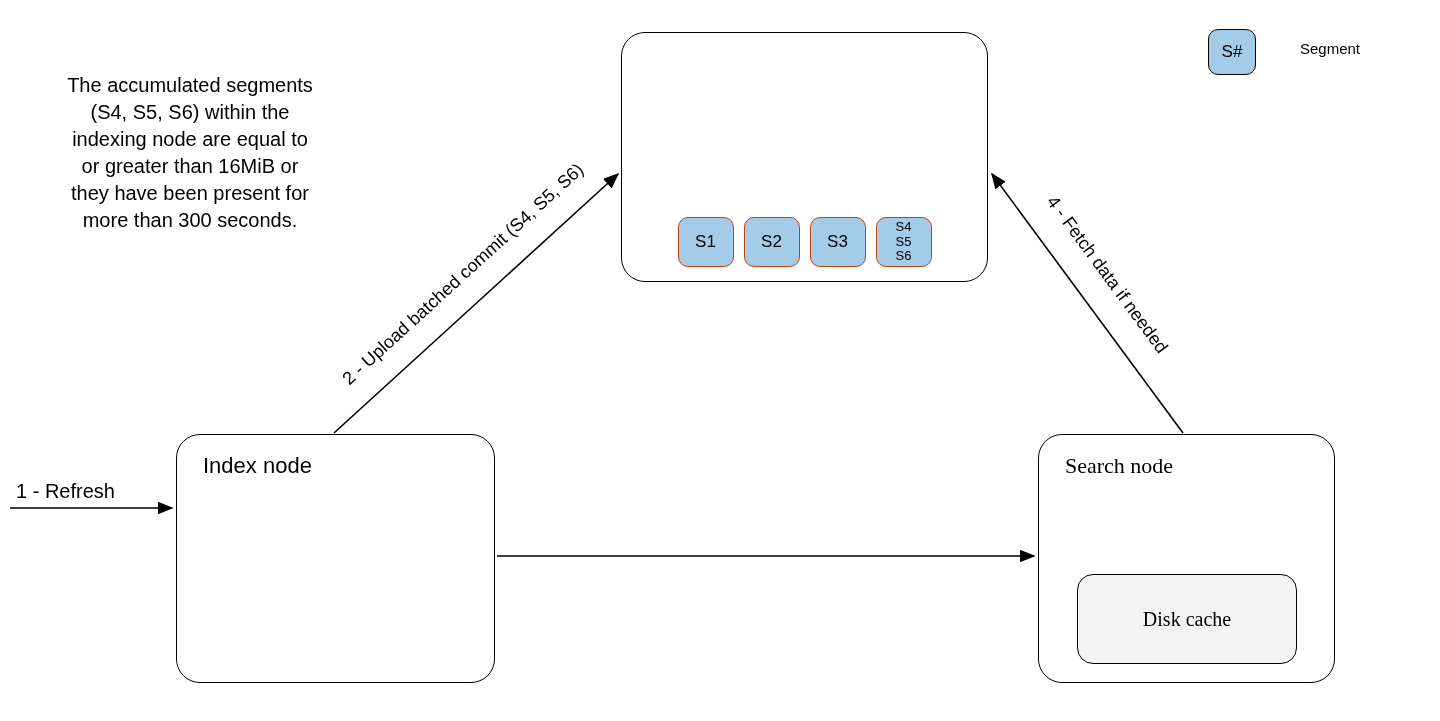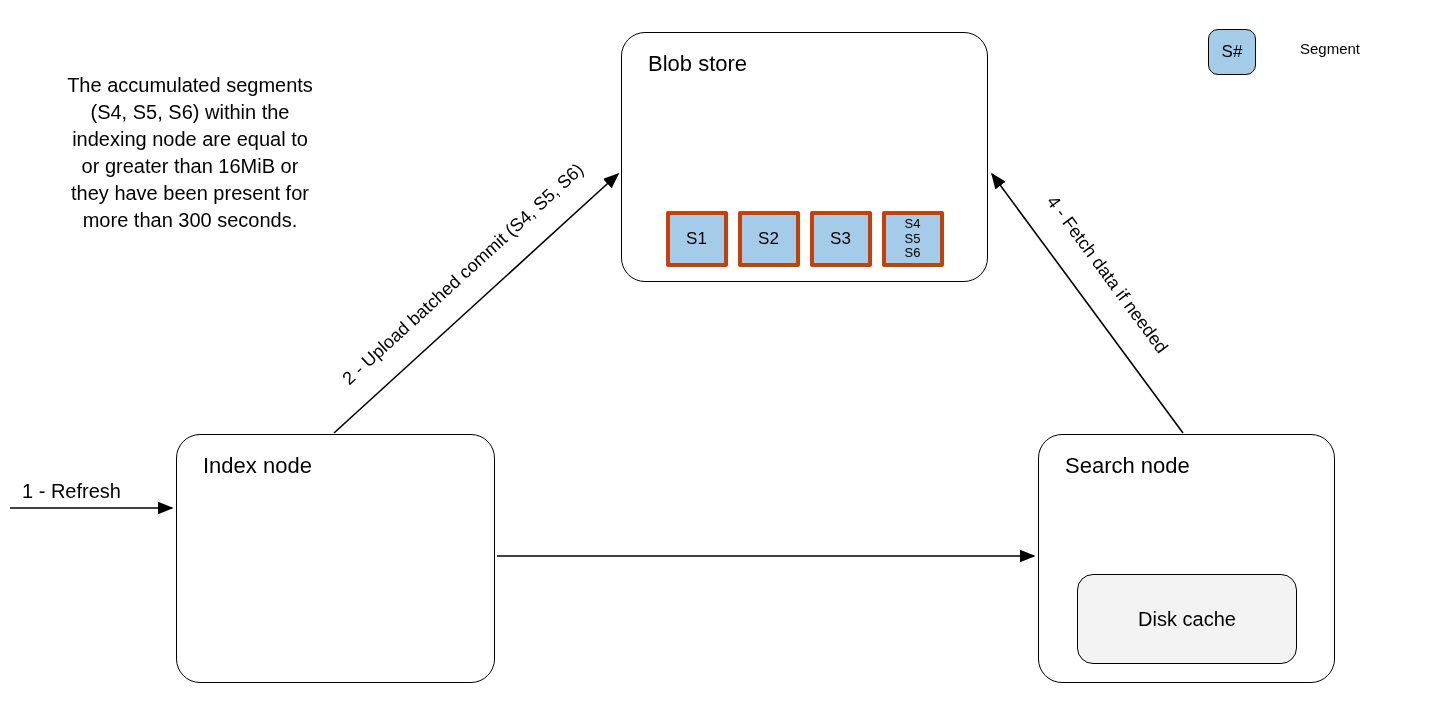--- a/index.html
+++ b/index.html
@@ -22,22 +22,22 @@
     border-radius: 24px;
     background: #fff;
   }
   .node-title {
     font-size: 22px;
     padding: 18px 26px;
   }
   .segment {
     width: 54px;
     height: 48px;
-    border: 4px solid #c2410c;
-    border-radius: 2px;
+    border: 1px solid #c2410c;
+    border-radius: 10px;
     display: flex;
     align-items: center;
     justify-content: center;
     font-size: 17px;
   }
   .seg-blue { background: #a4cbe8; }
   .seg-stack {
     flex-direction: column;
     font-size: 13px;
     line-height: 1.15;
@@ -93,38 +93,37 @@
     height: 721px;
     pointer-events: none;
   }
 </style>
 </head>
 <body>
 
 <div class="canvas">
 
   <div class="node-box" style="left:621px; top:32px; width:365px; height:248px;">
-    <div class="node-title">Blob store</div>
     <div class="blob-row">
       <div class="segment seg-blue">S1</div>
       <div class="segment seg-blue">S2</div>
       <div class="segment seg-blue">S3</div>
       <div class="segment seg-blue seg-stack">
         <span>S4</span>
         <span>S5</span>
         <span>S6</span>
       </div>
     </div>
   </div>
 
   <div class="node-box" style="left:176px; top:434px; width:317px; height:247px;">
     <div class="node-title">Index node</div>
   </div>
 
-  <div class="node-box" style="left:1038px; top:434px; width:295px; height:247px;">
+  <div class="node-box" style="left:1038px; top:434px; width:295px; height:247px;font-family:Liberation Serif, serif;">
     <div class="node-title">Search node</div>
     <div class="disk-cache" style="left:38px; bottom:18px; width:218px; height:88px;">Disk cache</div>
   </div>
 
   <div class="desc-text" style="left:62px; top:72px; width:256px;">The accumulated segments (S4, S5, S6) within the indexing node are equal to or greater than 16MiB or they have been present for more than 300 seconds.</div>
 
   <div class="legend-box seg-blue" style="left:1208px; top:29px;">S#</div>
   <div class="legend-label" style="left:1300px; top:40px;">Segment</div>
 
   <svg class="arrows">
@@ -150,15 +149,15 @@
     <text style="display:none"></text>
     <path id="p-upload" d="M 325 408 L 609 149" fill="none"></path>
     <path id="p-fetch" d="M 1005 146 L 1200 410" fill="none"></path>
     <text font-size="18" fill="#000">
       <textPath href="#p-fetch" startOffset="50%" text-anchor="middle">
         <tspan>4 - Fetch data if needed</tspan>
       </textPath>
     </text>
   </svg>
 
-  <div class="edge-label" style="left:22px; top:480px;">1 - Refresh</div>
+  <div class="edge-label" style="left:16px; top:480px;">1 - Refresh</div>
 
 </div>
 
 </body></html>

